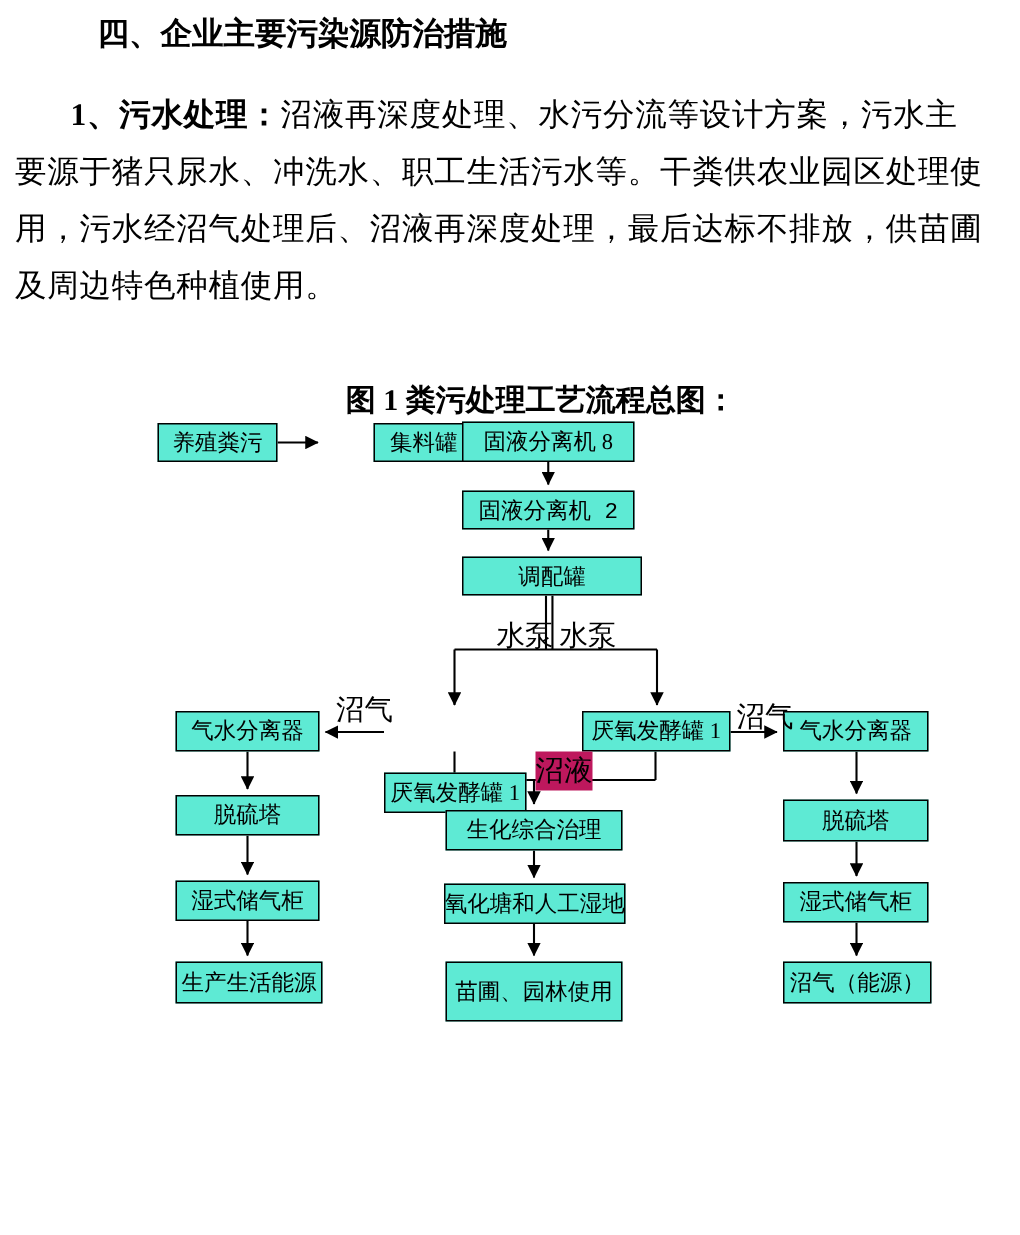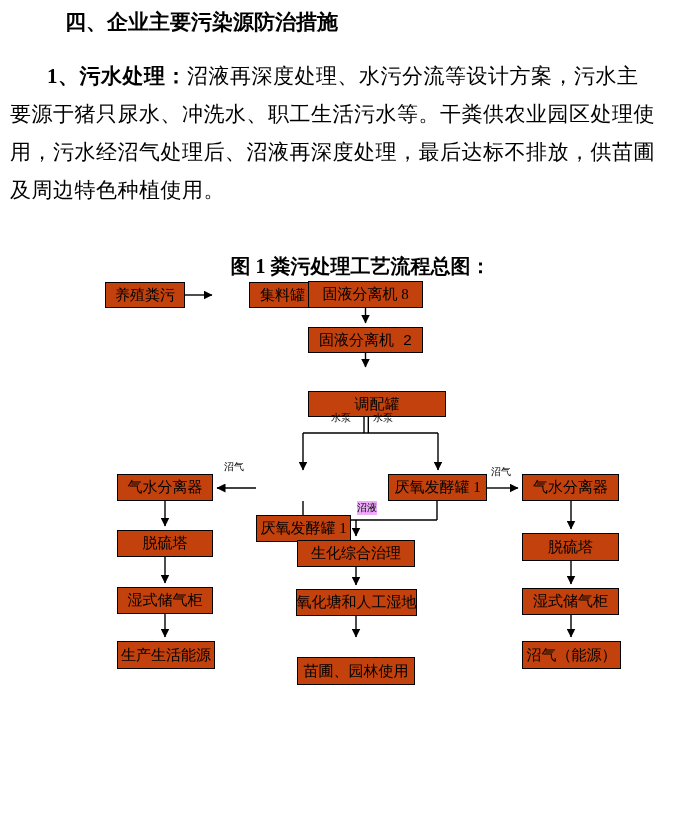--- a/index.html
+++ b/index.html
@@ -3,22 +3,22 @@
 <meta charset="utf-8">
 <style>
   * { margin:0; padding:0; box-sizing:border-box; }
   html,body { width:680px; height:823px; background:#ffffff; overflow:hidden; }
   body { font-family:"Liberation Serif","DejaVu Serif",serif; color:#000; position:relative; }
   .abs { position:absolute; }
   .heading { left:65px; top:8px; font-size:21px; font-weight:bold; white-space:nowrap; }
   .pline { font-size:21px; white-space:nowrap; letter-spacing:0.5px; }
   .pline b { font-weight:bold; }
   .caption { left:0; top:213px; width:680px; padding-left:41px; text-align:center; font-size:20px; font-weight:bold; white-space:nowrap;margin-top:40px; }
-  .node { position:absolute; border:1.4px solid #000; background:#c2410c; display:flex; align-items:center; justify-content:center; font-size:15px; white-space:nowrap; }
-  .elabel { position:absolute; font-size:10px; white-space:nowrap; }
+  .node { position:absolute; border:1.4px solid #000; background:#5eead4; display:flex; align-items:center; justify-content:center; font-size:15px; white-space:nowrap; }
+  .elabel { position:absolute; font-size:19px; white-space:nowrap; }
   svg.wires { position:absolute; left:0; top:0; }
 </style>
 </head>
 <body>
 
 <div class="abs heading">四、企业主要污染源防治措施</div>
 
 <div class="abs pline" style="left:47px; top:62px;"><b>1、污水处理：</b><span>沼液再深度处理、水污分流等设计方案，污水主</span></div>
 <div class="abs pline" style="left:10px; top:100px;">要源于猪只尿水、冲洗水、职工生活污水等。干粪供农业园区处理使</div>
 <div class="abs pline" style="left:10px; top:138px;">用，污水经沼气处理后、沼液再深度处理，最后达标不排放，供苗圃</div>
@@ -56,32 +56,32 @@
     <line x1="571" y1="615" x2="571" y2="637" marker-end="url(#ar)"></line>
     <line x1="356" y1="567" x2="356" y2="585" marker-end="url(#ar)"></line>
     <line x1="356" y1="616" x2="356" y2="637" marker-end="url(#ar)"></line>
   </g>
 </svg>
 
 <div class="node" style="left:105px; top:282px; width:80px; height:26px;">养殖粪污</div>
 <div class="node" style="left:217px; top:282px; width:67px; height:26px;margin-left:32px;">集料罐</div>
 <div class="node" style="left:308px; top:281px; width:115px; height:27px;">固液分离机 8</div>
 <div class="node" style="left:308px; top:327px; width:115px; height:26px;font-family:Liberation Mono, monospace;">固液分离机 2</div>
-<div class="node" style="left:308px; top:371px; width:138px; height:26px;margin-top:20px;">调配罐</div>
+<div class="node" style="left:308px; top:371px; width:120px; height:26px;">调配罐</div>
 <div class="node" style="left:256px; top:474px; width:95px; height:27px;margin-top:41px;">厌氧发酵罐 1</div>
 <div class="node" style="left:388px; top:474px; width:99px; height:27px;">厌氧发酵罐 1</div>
 <div class="node" style="left:117px; top:474px; width:96px; height:27px;">气水分离器</div>
 <div class="node" style="left:522px; top:474px; width:97px; height:27px;">气水分离器</div>
 <div class="node" style="left:117px; top:530px; width:96px; height:27px;">脱硫塔</div>
 <div class="node" style="left:522px; top:533px; width:97px; height:28px;">脱硫塔</div>
 <div class="node" style="left:117px; top:587px; width:96px; height:27px;">湿式储气柜</div>
 <div class="node" style="left:522px; top:588px; width:97px; height:27px;">湿式储气柜</div>
 <div class="node" style="left:117px; top:641px; width:98px; height:28px;">生产生活能源</div>
 <div class="node" style="left:522px; top:641px; width:99px; height:28px;">沼气（能源）</div>
 <div class="node" style="left:297px; top:540px; width:118px; height:27px;">生化综合治理</div>
 <div class="node" style="left:296px; top:589px; width:121px; height:27px;">氧化塘和人工湿地</div>
-<div class="node" style="left:297px; top:641px; width:118px; height:28px;margin-top:16px;">苗圃、园林使用</div>
+<div class="node" style="left:297px; top:641px; width:118px; height:40px;">苗圃、园林使用</div>
 
 <span class="elabel" style="left:331px; top:411px;">水泵</span>
 <span class="elabel" style="left:373px; top:411px;">水泵</span>
 <span class="elabel" style="left:224px; top:460px;">沼气</span>
 <span class="elabel" style="left:491px; top:465px;">沼气</span>
-<span class="elabel" style="left:357px; top:501px; background:#f0abfc;">沼液</span>
+<span class="elabel" style="left:357px; top:501px; background:#be185d;">沼液</span>
 
 </body></html>

